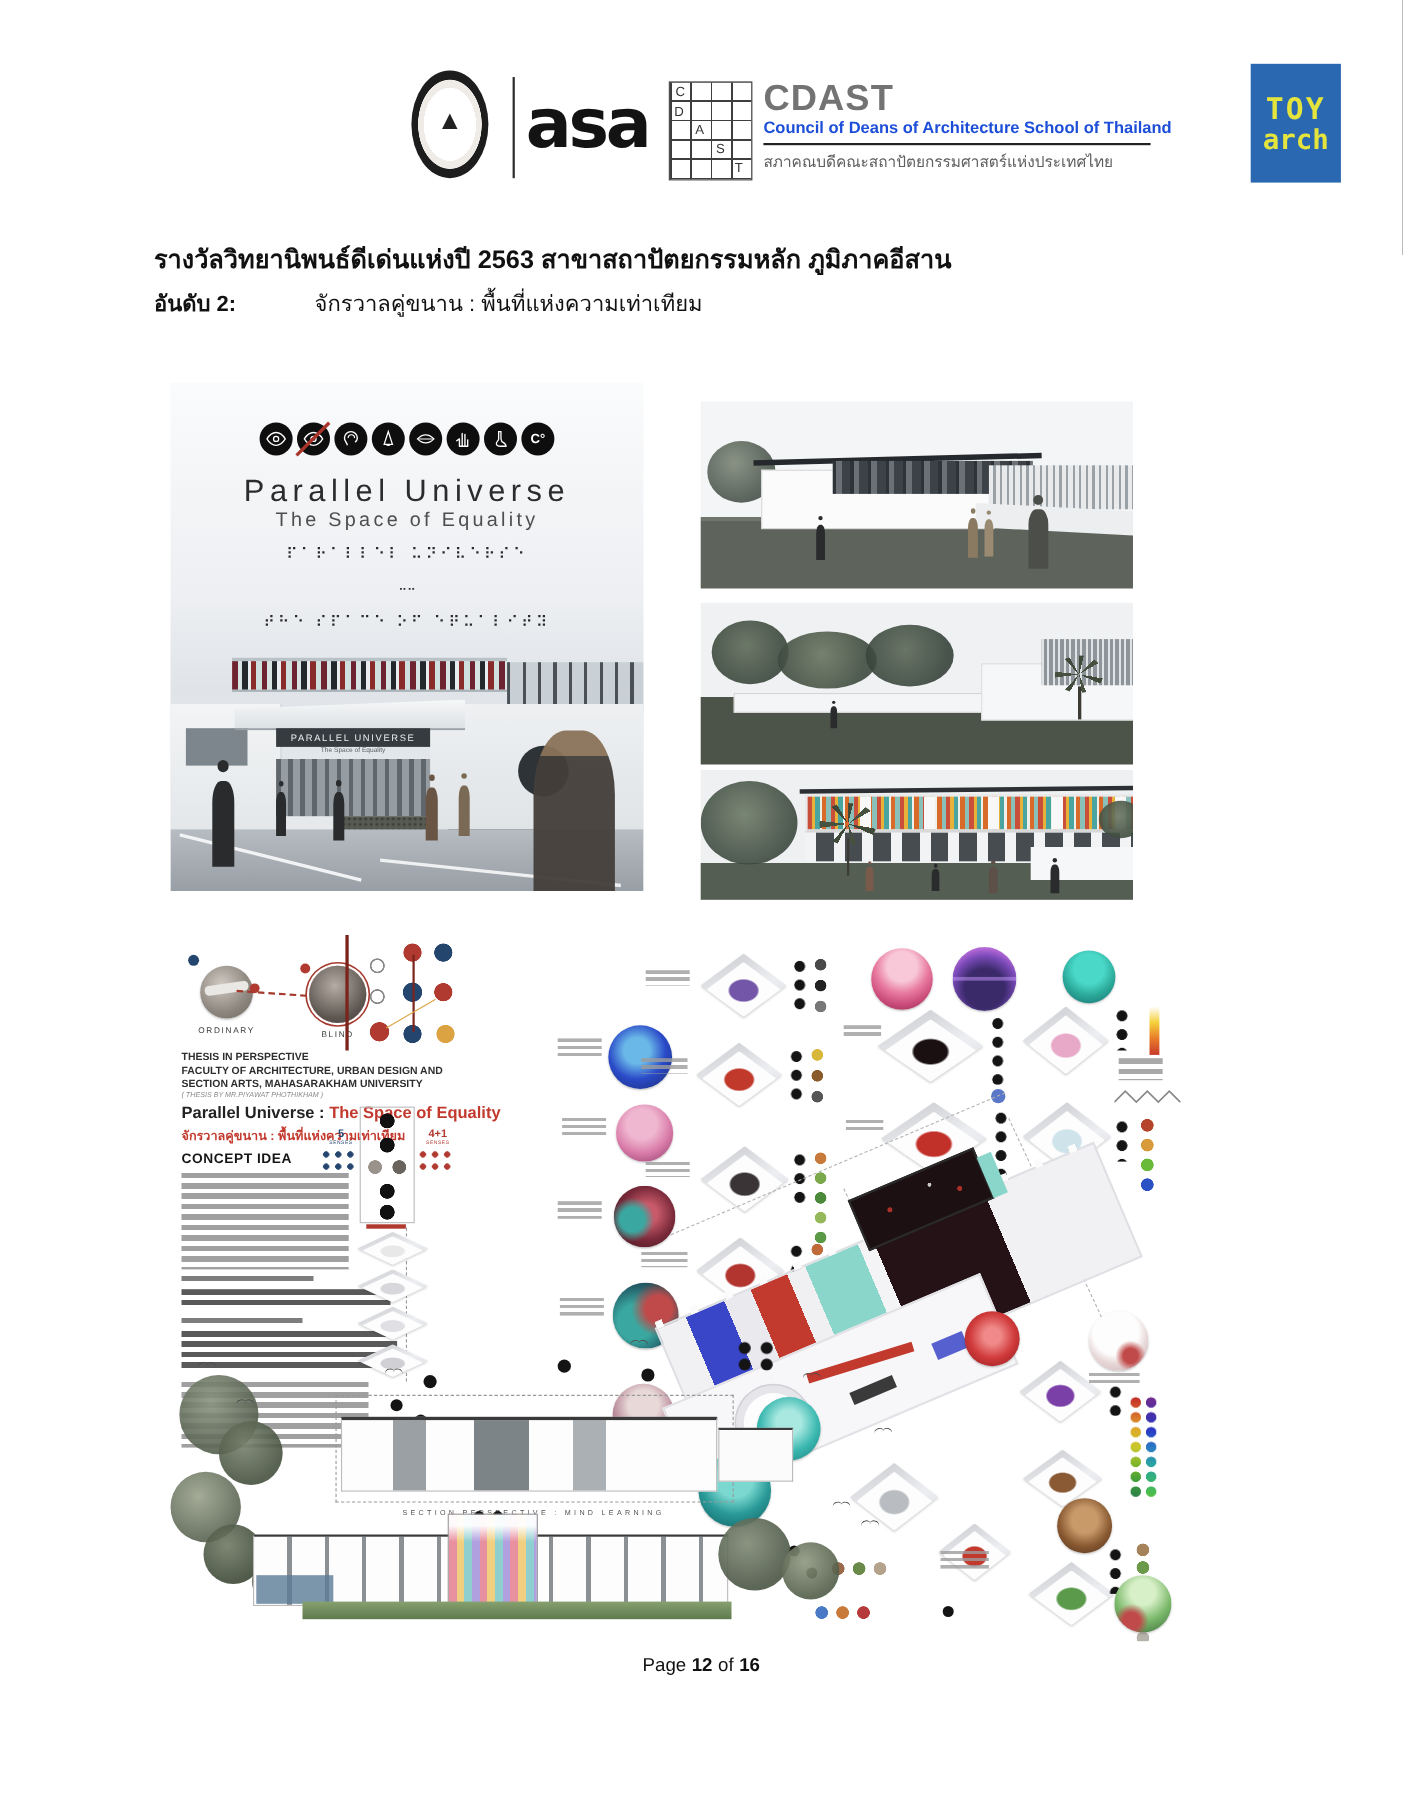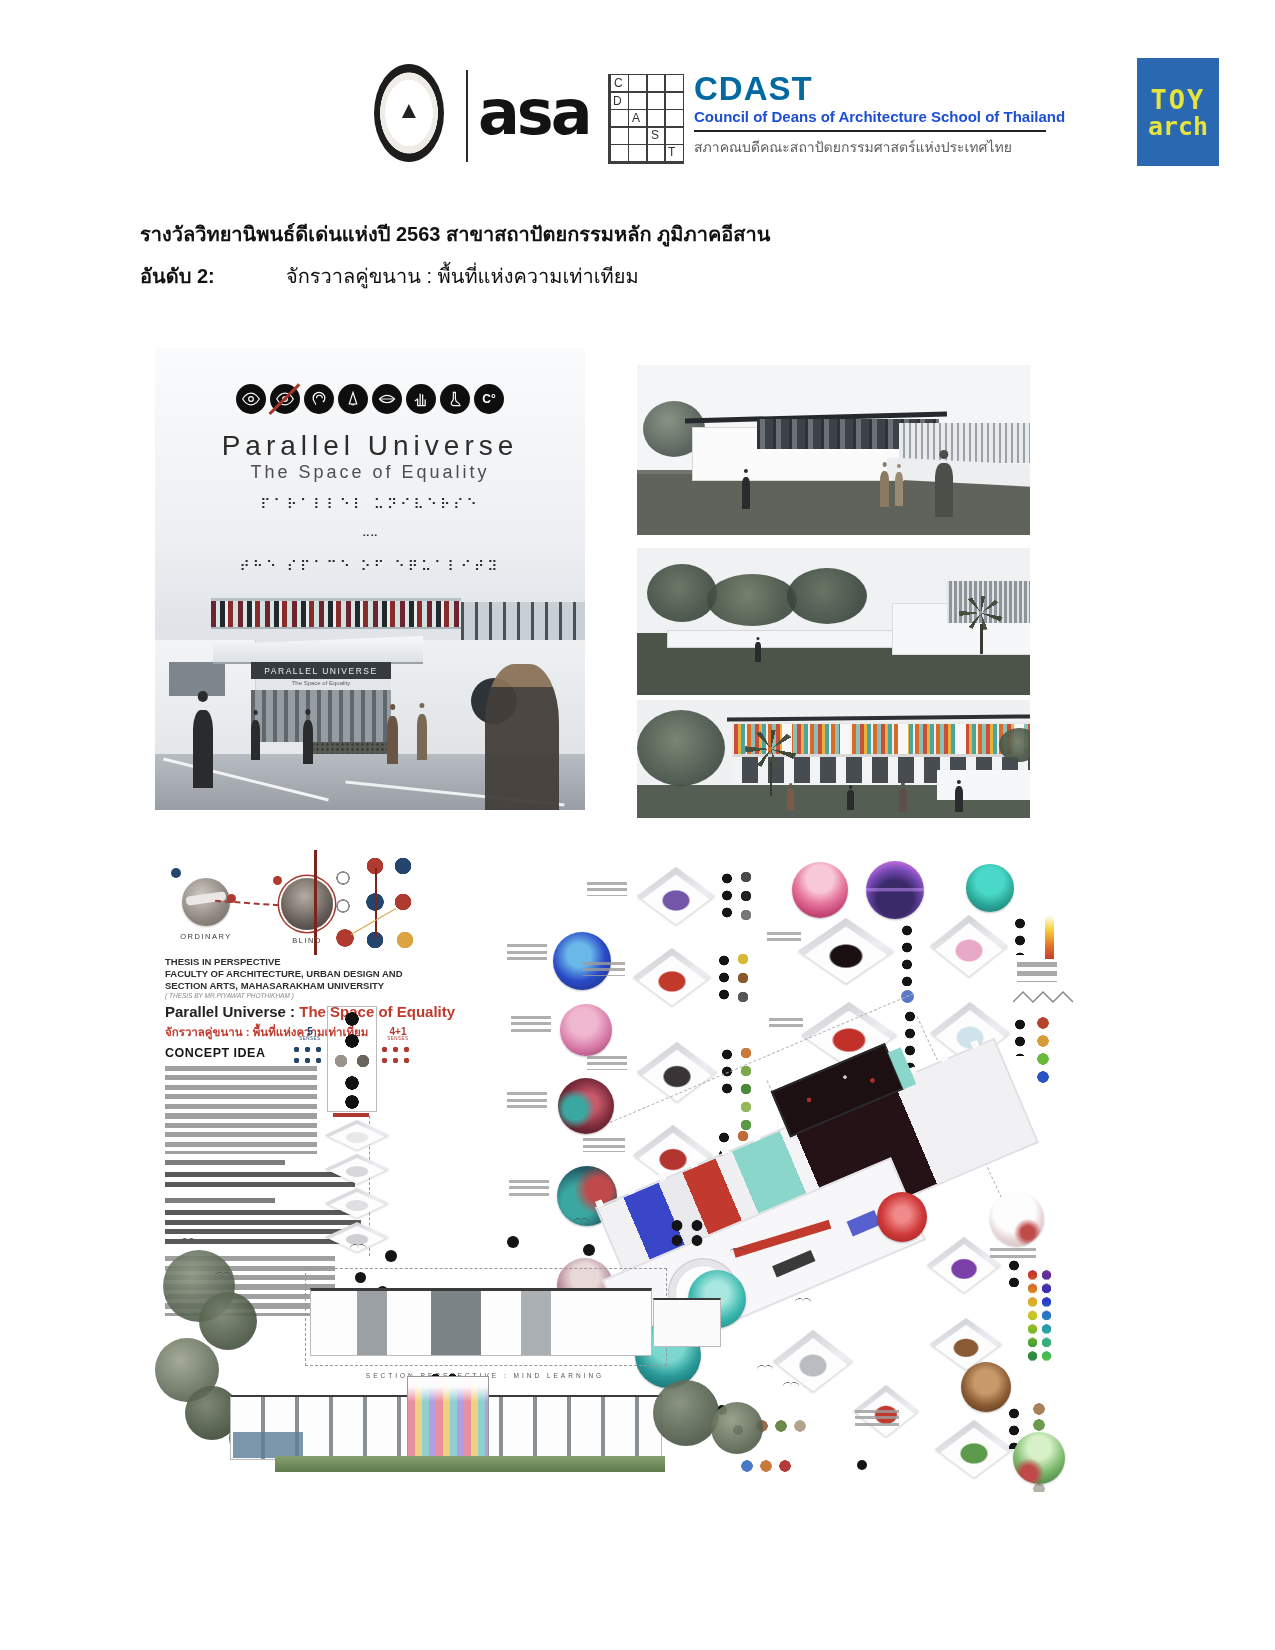--- a/index.html
+++ b/index.html
@@ -11,30 +11,30 @@
         background:radial-gradient(ellipse at center,#ffffff 0 48%,#efece7 48% 58%,#1d1d1d 59% 90%,#f6f6f6 91%);}
   .seal::after{content:"▲";position:absolute;inset:0;display:flex;align-items:center;justify-content:center;
         color:#222;font-size:24px;padding-bottom:6px;}
   .hdr-divider{left:466px;top:70px;width:2px;height:92px;background:#2b2b2b;}
   .asa-word{left:478px;top:82px;font-size:62px;line-height:1;font-weight:bold;letter-spacing:-3px;color:#131313;
         font-family:"DejaVu Sans",sans-serif;}
   .grid-logo{left:608px;top:74px;width:74px;height:88px;border:1.5px solid #3e3e3e;
         background-image:repeating-linear-gradient(0deg,#3e3e3e 0 1.5px,transparent 1.5px 17.6px),
                          repeating-linear-gradient(90deg,#3e3e3e 0 1.5px,transparent 1.5px 18.5px);}
   .gl{position:absolute;font-size:12px;color:#333;}
-  .cdast-h{left:694px;top:72px;font-size:33px;font-weight:900;letter-spacing:1px;line-height:1;color:#0369a1;}
+  .cdast-h{left:694px;top:72px;font-size:33px;font-weight:900;letter-spacing:1px;line-height:1;color:#737373;}
   .cdast-en{left:694px;top:108px;font-size:15px;font-weight:bold;color:#1d4ed8;}
   .cdast-hr{left:694px;top:130px;width:352px;height:2px;background:#222;}
   .cdast-th{left:694px;top:136px;font-size:14px;color:#5e5e5e;}
   .toy{left:1137px;top:58px;width:82px;height:108px;display:flex;flex-direction:column;align-items:center;
        justify-content:center;gap:1px;font-family:"DejaVu Sans Mono",monospace;font-weight:bold;}
   .toy .t1{font-size:27px;letter-spacing:2px;line-height:1;}
   .toy .t2{font-size:25px;letter-spacing:0;line-height:1;text-align:center;}
   
-  .aw-h{left:140px;top:218px;font-size:20px;font-weight:bold;}
+  .aw-h{left:140px;top:218px;font-size:23px;font-weight:bold;}
   .aw-rank{left:140px;top:260px;font-size:20px;font-weight:bold;}
   .aw-proj{left:286px;top:260px;font-size:20px;}
   .aw-auth{left:286px;top:300px;font-size:20px;}
   
   .hero{left:155px;top:348px;width:430px;height:462px;
         background:linear-gradient(180deg,#fafbfc 0%,#edeff2 42%,#e0e4e8 60%,#e9ebed 100%);}
   .senses{left:0;top:36px;width:100%;display:flex;justify-content:center;gap:4px;}
   .sense{width:30px;height:30px;border-radius:50%;background:#0e0e0e;display:flex;align-items:center;
          justify-content:center;position:relative;}
   .sense svg{width:20px;height:20px;}
@@ -413,14 +413,20 @@
     <div class="dotrow" style="left:272px;top:552px;width:36px"></div>
     <div class="abs" style="left:75px;top:575px;width:430px;height:62px;background:#fdfdfd;border:1px solid #bbb;border-top:2.5px solid #3a3a3a;background-image:linear-gradient(180deg,transparent 0 38px,transparent 38px),repeating-linear-gradient(90deg,transparent 0 30px,#8a9094 30px 34px)"></div>
     <div class="abs" style="left:252px;top:556px;width:80px;height:82px;border:1px solid #999;background:linear-gradient(180deg,rgba(255,255,255,.95) 0 12%,rgba(255,255,255,0) 30%),repeating-linear-gradient(90deg,#e890a0 0 7px,#f0d080 7px 14px,#90cfd0 14px 21px,#b0a0e0 21px 28px)"></div>
     <div class="abs" style="left:78px;top:612px;width:70px;height:26px;background:#5a7a96;opacity:.8"></div>
     <div class="abs" style="left:120px;top:636px;width:390px;height:16px;background:linear-gradient(#86a06e,#5f7a4e)"></div>
     <div class="tree" style="left:498px;top:560px;width:66px;height:66px;background:radial-gradient(circle at 40% 35%,#7d8873,#4a5544 70%)"></div>
     <div class="tree" style="left:556px;top:582px;width:52px;height:52px;background:radial-gradient(circle at 40% 35%,#8d9880,#525d49 70%)"></div>
 
   </div>
 
+  <div class="abs footer">
+    <span>Page</span>
+    <span style="font-weight:bold">12</span>
+    <span>of</span>
+    <span style="font-weight:bold">16</span>
+  </div>
 
 </div>
 
 </body></html>

